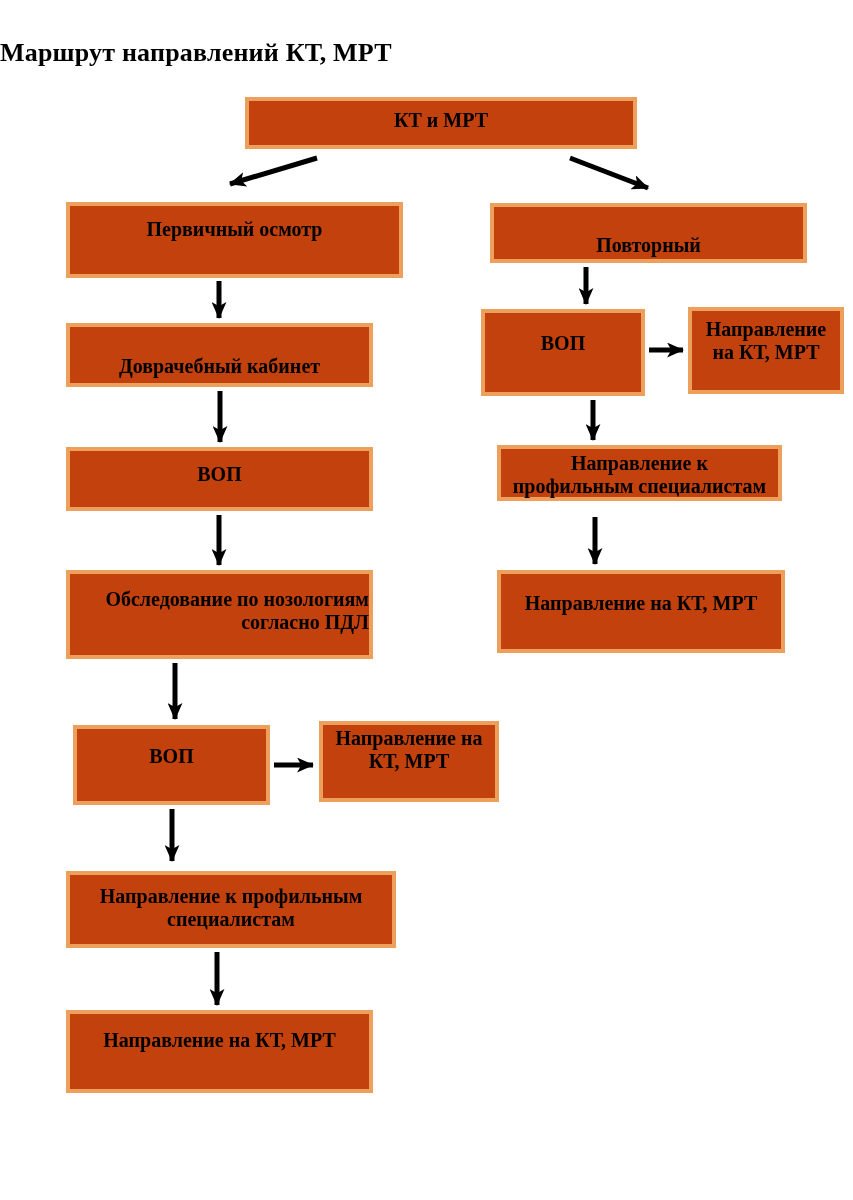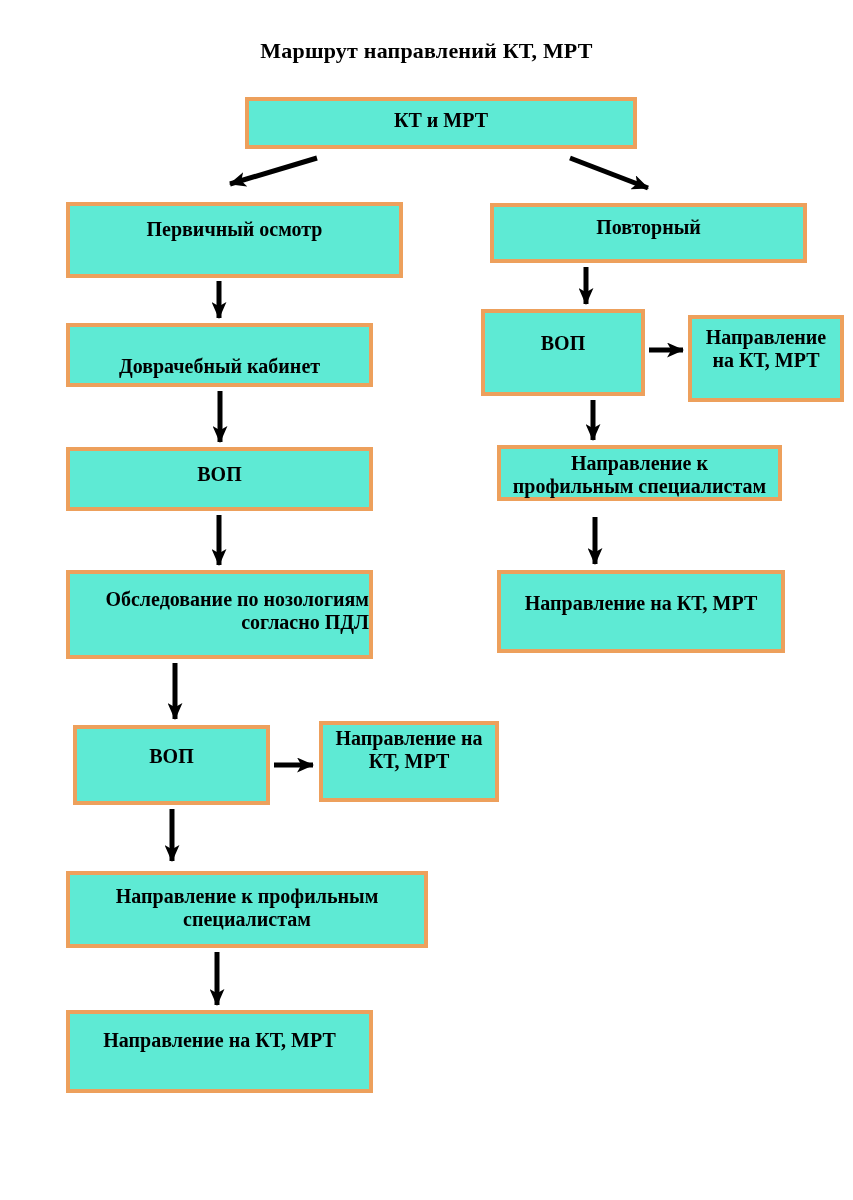--- a/index.html
+++ b/index.html
@@ -14,30 +14,30 @@
     background: #ffffff;
     font-family: "Liberation Serif", "DejaVu Serif", serif;
     color: #000000;
     overflow: hidden;
   }
   #title {
     position: absolute;
     left: 0;
     top: 38px;
     width: 853px;
-    text-align: center;
-    font-size: 22px;
+    text-align: left;
+    font-size: 26px;
     font-weight: bold;
     letter-spacing: 0.2px;
   }
   .node {
     position: absolute;
     box-sizing: border-box;
     border: 4px solid #EDA05C;
-    background: #5eead4;
+    background: #c2410c;
     text-align: center;
     font-size: 20px;
     font-weight: bold;
     line-height: 23px;
     white-space: pre-line;
   }
   #arrows {
     position: absolute;
     left: 0;
     top: 0;
@@ -46,25 +46,25 @@
     pointer-events: none;
   }
   
   #n-root   { left: 245px; top:   97px; width: 392px; height: 52px; padding-top:  8px; }
   #n-l1     { left:  66px; top:  202px; width: 337px; height: 76px; padding-top: 12px; }
   #n-l2     { left:  66px; top:  323px; width: 307px; height: 64px; padding-top: 28px; }
   #n-l3     { left:  66px; top:  447px; width: 307px; height: 64px; padding-top: 12px; }
   #n-l4     { left:  66px; top:  570px; width: 307px; height: 89px; padding-top: 14px; text-align: right; }
   #n-l5     { left:  73px; top:  725px; width: 197px; height: 80px; padding-top: 16px; }
   #n-l5out  { left: 319px; top:  721px; width: 180px; height: 81px; padding-top:  2px; }
-  #n-l6     { left:  66px; top:  871px; width: 362px; height: 77px; padding-top: 10px; }
+  #n-l6     { left:  66px; top:  871px; width: 330px; height: 77px; padding-top: 10px; }
   #n-l7     { left:  66px; top: 1010px; width: 307px; height: 83px; padding-top: 15px; }
-  #n-r1     { left: 490px; top:  203px; width: 317px; height: 60px; padding-top:  9px; }
+  #n-r1     { left: 490px; top:  203px; width: 317px; height: 60px; padding-top:  27px; }
   #n-r2     { left: 481px; top:  309px; width: 164px; height: 87px; padding-top: 19px; }
-  #n-r2out  { left: 688px; top:  307px; width: 156px; height: 87px; padding-top:  7px; margin-top: 8px; }
+  #n-r2out  { left: 688px; top:  307px; width: 156px; height: 87px; padding-top:  7px; }
   #n-r3     { left: 497px; top:  445px; width: 285px; height: 56px; padding-top:  3px; }
   #n-r4     { left: 497px; top:  570px; width: 288px; height: 83px; padding-top: 18px; }
 </style>
 </head>
 <body>
 
 <div id="page">
 
   <div id="title">Маршрут направлений КТ, МРТ</div>
 

